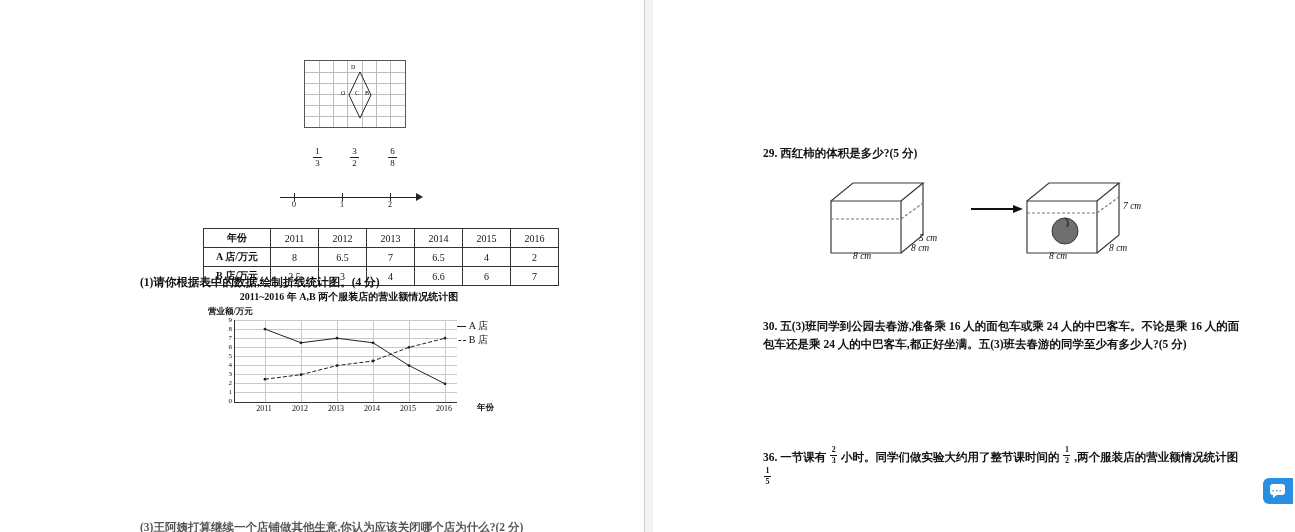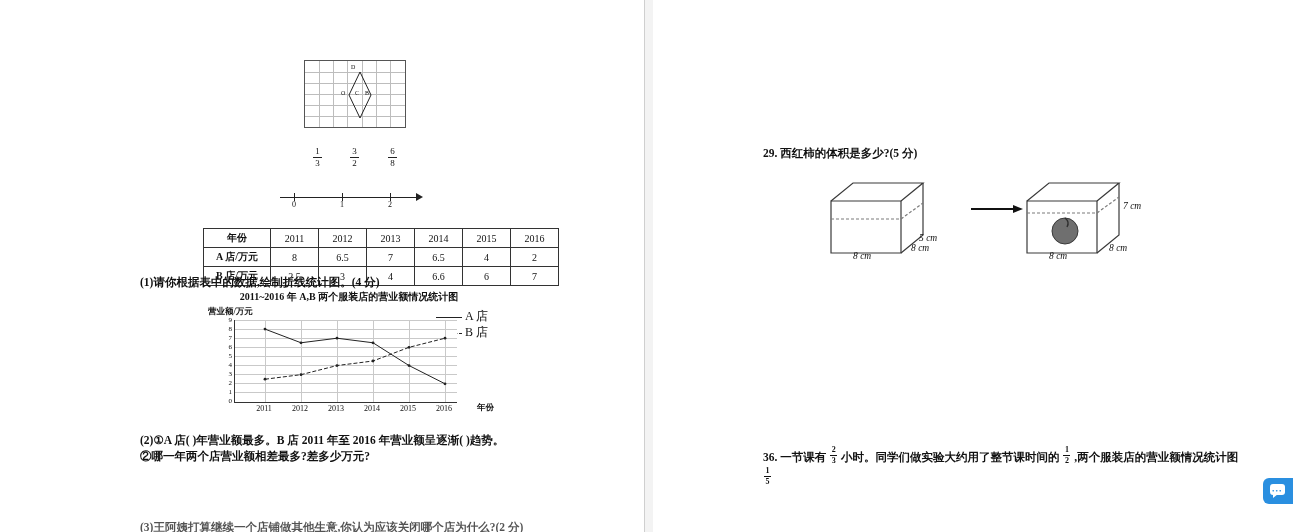--- a/index.html
+++ b/index.html
@@ -38,21 +38,21 @@
 
   
   table.stat{position:absolute;left:185px;top:228px;border-collapse:collapse;font-size:10px;}
   table.stat td{border:1px solid #333;padding:2px 0;text-align:center;height:13px;}
   table.stat td.head{width:66px;font-weight:bold;}
   table.stat td.c{width:47px;}
 
   
   .chartbox{position:absolute;left:186px;top:290px;width:290px;height:134px;}
   .chart-title{position:absolute;left:0;top:0;width:290px;text-align:center;font-size:10px;font-weight:bold;}
-  .legend{position:absolute;right:6px;top:18px;font-size:12px;line-height:1.35;}
+  .legend{position:absolute;right:6px;top:29px;font-size:10px;line-height:1.35;}
   .legend .row{white-space:nowrap;}
   .legend .sw{display:inline-block;width:26px;border-top:1px solid #222;vertical-align:middle;margin-right:3px;}
   .legend .sw.dash{border-top:1px dashed #222;}
   .ylab{position:absolute;left:4px;top:16px;font-size:8.5px;font-weight:bold;}
   .xlab{position:absolute;right:2px;bottom:2px;font-size:8.5px;font-weight:bold;}
   .plot{position:absolute;left:30px;top:30px;width:222px;height:82px;border-left:1px solid #333;border-bottom:1px solid #333;background:#fff;}
   .plot .gv{position:absolute;top:0;bottom:0;width:1px;background:#c9c9c9;}
   .plot .gh{position:absolute;left:0;right:0;height:1px;background:#c9c9c9;}
   .ytick{position:absolute;left:18px;font-size:7px;width:10px;text-align:right;}
   .xtick{position:absolute;top:114px;font-size:8px;transform:translateX(-50%);}
@@ -231,22 +231,20 @@
 
       <div class="xtick" style="left:60px">2011</div>
       <div class="xtick" style="left:96px">2012</div>
       <div class="xtick" style="left:132px">2013</div>
       <div class="xtick" style="left:168px">2014</div>
       <div class="xtick" style="left:204px">2015</div>
       <div class="xtick" style="left:240px">2016</div>
       <div class="xlab" style="right:0;top:112px;">年份</div>
     </div>
 
-    <div class="q" style="left:122px;top:432px;width:500px;">(2)①A 店(      )年营业额最多。B 店 2011 年至 2016 年营业额呈逐渐(      )趋势。</div>
-    <div class="q" style="left:122px;top:448px;width:500px;">②哪一年两个店营业额相差最多?差多少万元?</div>
 
     <div class="cut">(3)王阿姨打算继续一个店铺做其他生意,你认为应该关闭哪个店为什么?(2 分)</div>
   </div>
 
   <div class="col col-right">
 
     <div class="q" style="left:110px;top:145px;width:460px;">29. 西红柿的体积是多少?(5 分)</div>
 
     <div class="cubes">
       <div class="cube" style="left:0;top:8px;">
@@ -280,20 +278,21 @@
           </g>
           <circle cx="46" cy="58" r="13" fill="#6f6f6f" stroke="#3a3a3a" stroke-width="1"></circle>
           <path d="M46 45 q5 4 2 9" stroke="#2f2f2f" stroke-width="1.4" fill="none"></path>
         </svg>
       </div>
       <span class="dimlab" style="left:300px;top:36px;">7 cm</span>
       <span class="dimlab" style="left:226px;top:86px;">8 cm</span>
       <span class="dimlab" style="left:286px;top:78px;">8 cm</span>
     </div>
 
+    <div class="q" style="left:110px;top:318px;width:480px;">30. 五(3)班同学到公园去春游,准备乘 16 人的面包车或乘 24 人的中巴客车。不论是乘 16 人的面包车还是乘 24 人的中巴客车,都正好坐满。五(3)班去春游的同学至少有多少人?(5 分)</div>
 
     <div class="q" style="left:110px;top:446px;width:480px;">
       <span>36. 一节课有</span>
       <span class="fracinline">
         <span class="n">2</span>
         <span class="bar"></span>
         <span class="d">3</span>
       </span>
       <span>小时。同学们做实验大约用了整节课时间的</span>
       <span class="fracinline">

